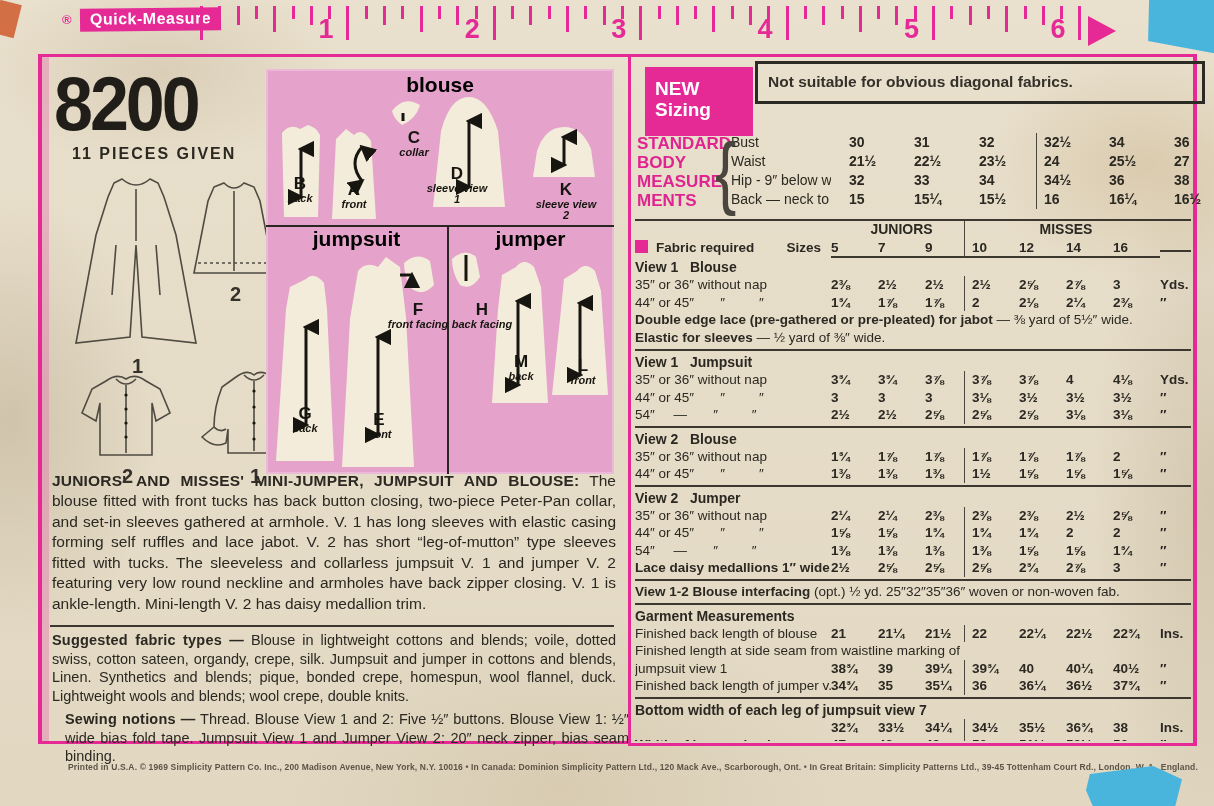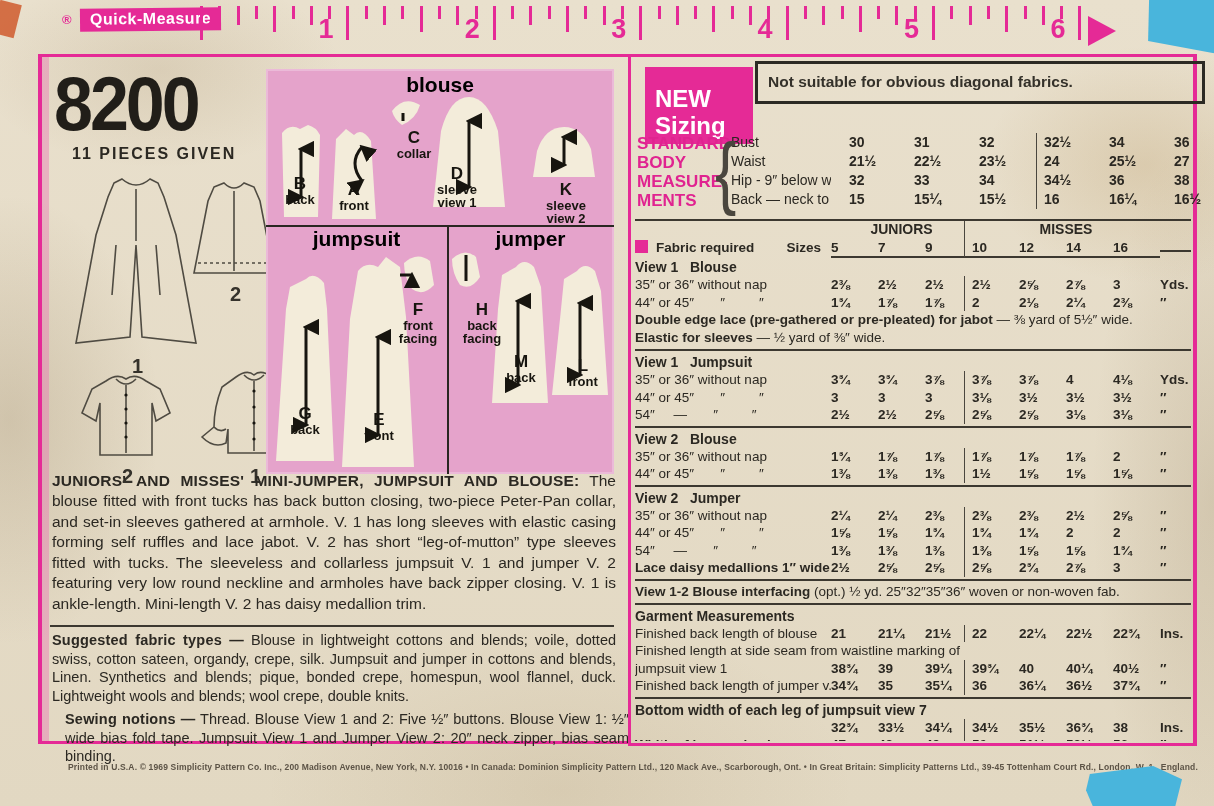--- a/index.html
+++ b/index.html
@@ -41,34 +41,34 @@
   #patno{left:12px;top:4px;font-size:70px;font-weight:bold;letter-spacing:-3px;
     color:#211e19;transform:scaleY(1.08);transform-origin:top left;}
   #pieces{left:30px;top:88px;font-size:16px;font-weight:bold;letter-spacing:2px;}
   .sketch{position:absolute;}
   .sketch svg{display:block;}
   .viewnum{position:absolute;font-weight:bold;font-size:20px;color:#35322b;}
   
   #diagram{left:224px;top:12px;width:348px;height:405px;background:var(--dpink);
     box-shadow:inset 0 0 0 2px rgba(255,255,255,.25);}
   .dlabel{position:absolute;text-align:center;font-weight:bold;line-height:1.05;color:#17150f;}
-  .dletter{font-size:17px;} .dname{font-size:13px;}
+  .dletter{font-size:17px;} .dname{font-size:11px;font-style:italic;}
   .dsection{position:absolute;font-weight:bold;font-size:21px;color:#000000;}
   .dhdiv{position:absolute;left:0;right:0;top:156px;height:2px;background:#2a2722;}
   .dvdiv{position:absolute;left:181px;top:156px;bottom:0;width:2px;background:#2a2722;}
   
   .para{position:absolute;text-align:justify;font-size:15.5px;line-height:1.32;}
   .para b{letter-spacing:.2px;}
   .lrule{left:8px;width:564px;height:2px;background:var(--rule);}
   .smallpara{font-size:14.5px;line-height:1.28;}
   
   #rightbox{left:628px;top:54px;width:562px;height:686px;
     border:3px solid var(--pink);border-right-width:4px;}
   #newsizing{left:14px;top:10px;width:98px;height:58px;background:var(--pink);
-    color:#fff;font-weight:bold;font-size:24px;line-height:1.12;padding:19px 0 0 10px;}
+    color:#fff;font-weight:bold;font-size:19px;line-height:1.12;padding:11px 0 0 10px;}
   #notice{left:124px;top:4px;width:424px;border:3px solid #2c2a24;
     font-size:15.5px;font-weight:bold;line-height:1.35;padding:8px 10px;color:#34312a;}
   #measure{left:4px;top:76px;right:2px;}
   #pinklbl{position:absolute;left:2px;top:1px;color:var(--pinktxt);
     font-weight:bold;font-size:17px;line-height:19px;}
   #brace{position:absolute;left:80px;top:-8px;font-size:64px;color:#4a463e;
     transform:scaleY(1.25);transform-origin:top left;font-weight:normal;}
   .frow{display:grid;grid-template-columns:196px repeat(7,47px) 1fr;
     line-height:17.5px;font-size:13.5px;align-items:baseline;}
   .mrow{line-height:19px;font-size:14px;gap:18px;}

